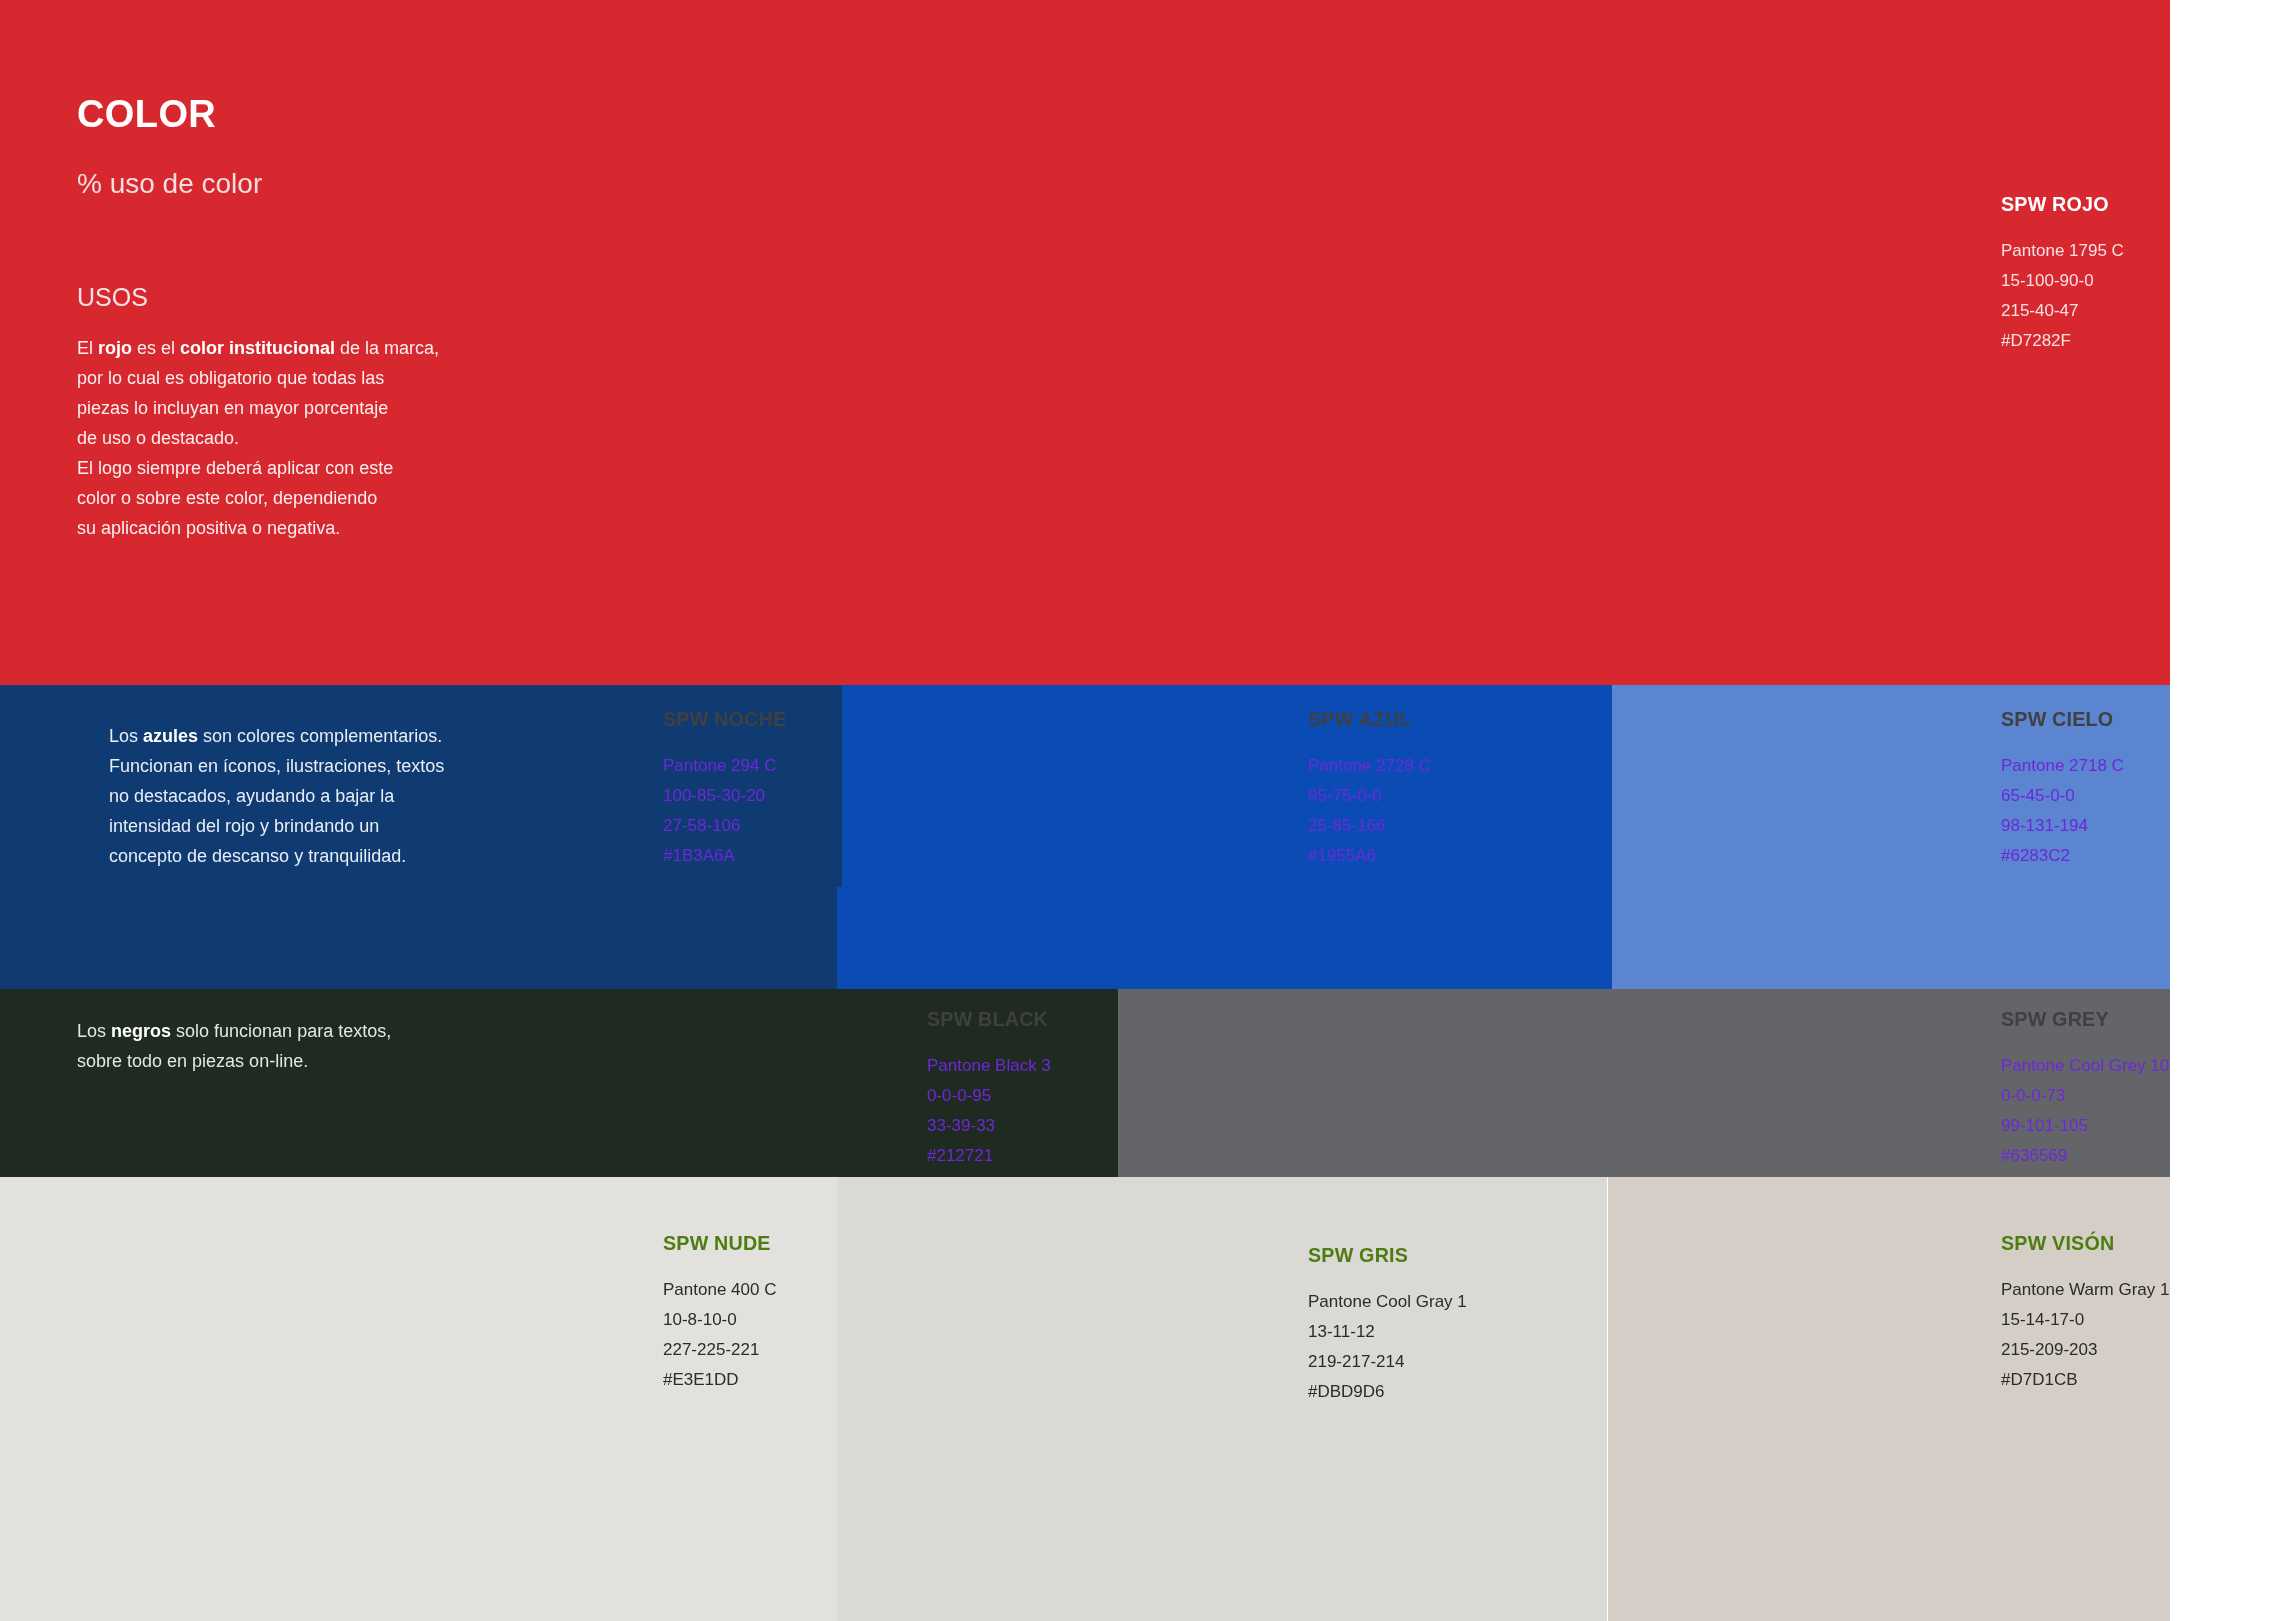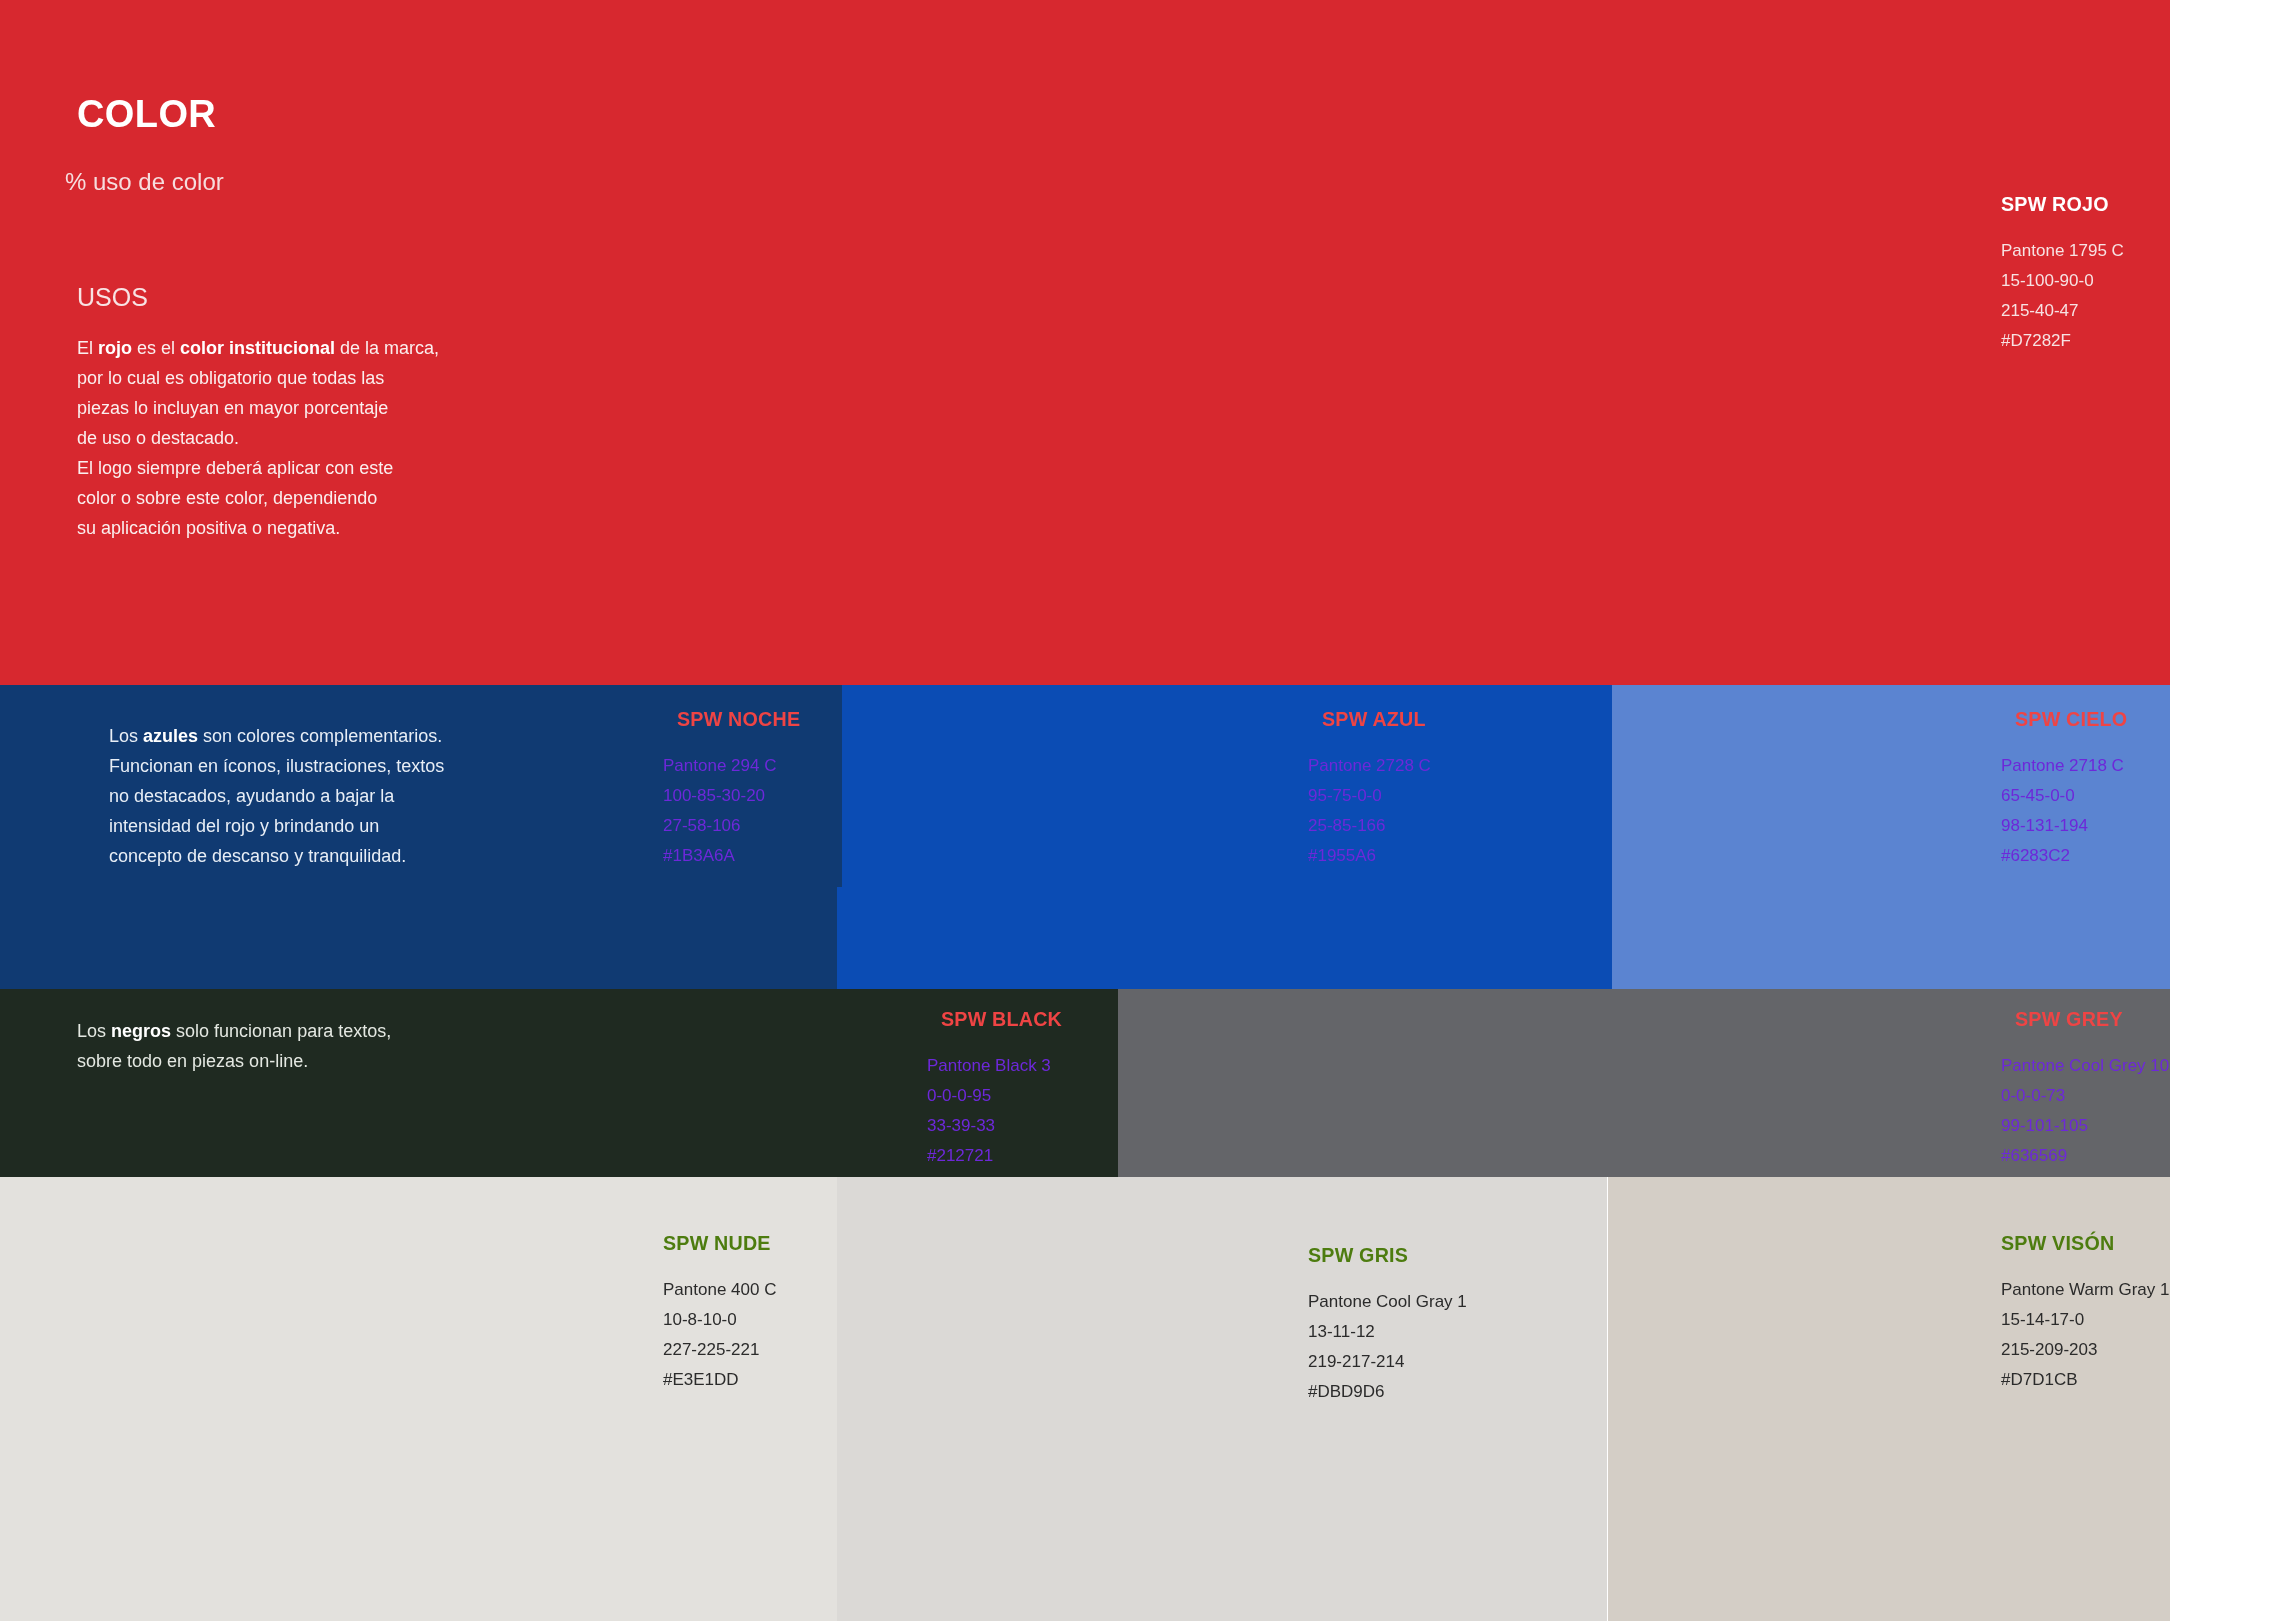--- a/index.html
+++ b/index.html
@@ -66,23 +66,23 @@
     position: absolute;
     left: 77px;
     top: 93px;
     font-size: 38px;
     font-weight: bold;
     letter-spacing: 0.4px;
     color: #ffffff;
   }
   .page-subtitle {
     position: absolute;
-    left: 65px;
+    left: 77px;
     top: 168px;
-    font-size: 24px;
+    font-size: 28px;
     font-weight: normal;
     color: #F6DDDE;
   }
   .usos-title {
     position: absolute;
     left: 77px;
     top: 283px;
     font-size: 25px;
     font-weight: normal;
     color: #F8E3E4;
@@ -124,21 +124,21 @@
     font-size: 19.7px;
     font-weight: bold;
     letter-spacing: 0.2px;
     margin: 0 0 19.7px 0;
   }
   .swatch-line {
     font-size: 17px;
     line-height: 30px;
     font-weight: normal;
   }
-  .on-dark .swatch-name { color: #ef4444; margin-left: 14px; }
+  .on-dark .swatch-name { color: #404040; }
   .on-dark .swatch-line { color: #6d28d9; }
   .on-red  .swatch-name { color: #ffffff; }
   .on-red  .swatch-line { color: #F7E2E3; }
   .on-light .swatch-name { color: #4d7c0f; }
   .on-light .swatch-line { color: #2B2B2B; }
 
   
   .sw-rojo  { left: 2001px; top: 193px; }
   .sw-noche { left: 663px;  top: 708px; }
   .sw-azul  { left: 1308px; top: 708px; }

